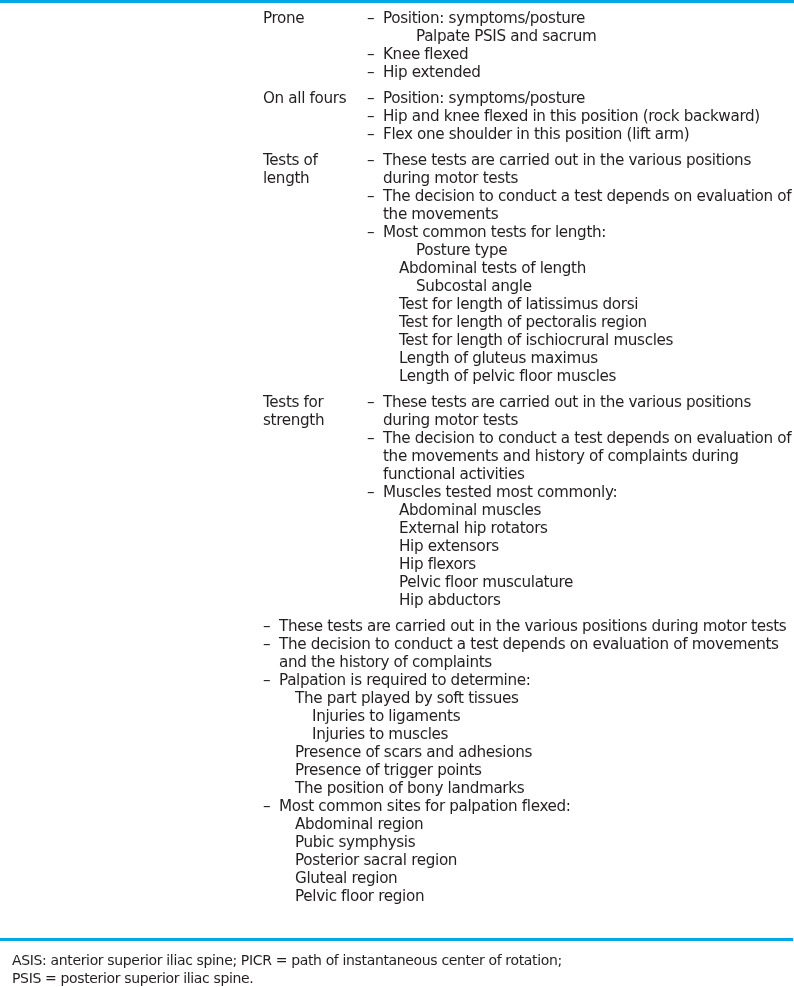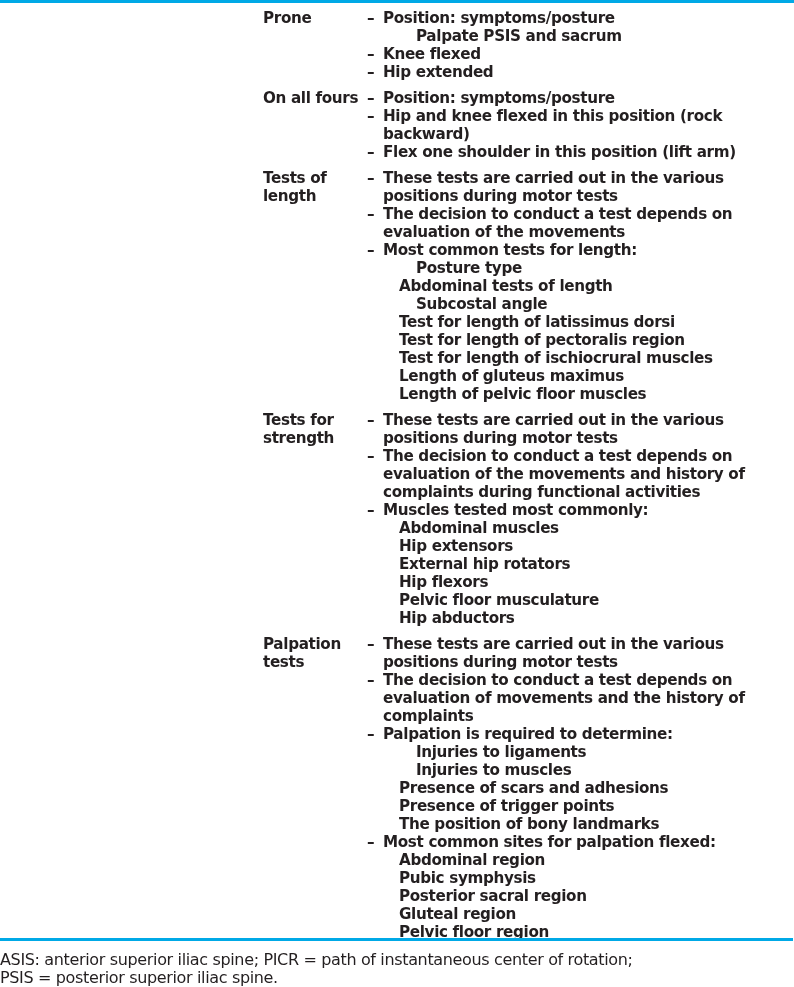--- a/index.html
+++ b/index.html
@@ -4,30 +4,30 @@
 <style>
   html, body { margin: 0; padding: 0; background: #ffffff; }
   body {
     width: 794px; height: 987px; position: relative; overflow: hidden;
     font-family: "DejaVu Sans", sans-serif; color: #231f20;
     font-size: 15.2px; letter-spacing: -0.35px;
   }
   .rule { position: absolute; left: 0; height: 3px; background: #00a9e6; }
   .rule.top { top: 0; width: 794px; }
   .rule.bottom { top: 938px; width: 793px; }
-  .table { position: absolute; left: 263px; top: 9px; width: 531px; font-weight: bold; }
+  .table { position: absolute; left: 263px; top: 9px; width: 531px; }
   .section { display: flex; margin-bottom: 8px; }
   .label { width: 104px; flex: none; line-height: 18px; }
   .content { flex: 1; }
   .line { line-height: 18px; white-space: nowrap; position: relative; }
   .bullet { padding-left: 16px; position: relative; white-space: normal; }
   .bullet .dash { position: absolute; left: 0; top: 0; }
   .l1 { padding-left: 32px; }
   .l2 { padding-left: 49px; }
-  .footnote { position: absolute; left: 0; top: 951px; font-size: 16px; line-height: 18px; }
+  .footnote { position: absolute; left: 12px; top: 951px; font-size: 14px; line-height: 18px; }
 </style>
 </head>
 <body>
 
 <div class="rule top"></div>
 
 <div class="table" id="table">
     <div class="section">
       <div class="label">Prone</div>
       <div class="content">
@@ -61,33 +61,33 @@
         <div class="line l1">Length of pelvic floor muscles</div>
       </div>
     </div>
     <div class="section">
       <div class="label">Tests for strength</div>
       <div class="content">
         <div class="line bullet"><span class="dash">–</span><span>These tests are carried out in the various positions during motor tests</span></div>
         <div class="line bullet"><span class="dash">–</span><span>The decision to conduct a test depends on evaluation of the movements and history of complaints during functional activities</span></div>
         <div class="line bullet"><span class="dash">–</span><span>Muscles tested most commonly:</span></div>
         <div class="line l1">Abdominal muscles</div>
+        <div class="line l1">External hip rotators</div>
         <div class="line l1">Hip extensors</div>
-        <div class="line l1">External hip rotators</div>
         <div class="line l1">Hip flexors</div>
         <div class="line l1">Pelvic floor musculature</div>
         <div class="line l1">Hip abductors</div>
       </div>
     </div>
     <div class="section">
-      <div class="label">Palpation tests</div>
       <div class="content">
         <div class="line bullet"><span class="dash">–</span><span>These tests are carried out in the various positions during motor tests</span></div>
         <div class="line bullet"><span class="dash">–</span><span>The decision to conduct a test depends on evaluation of movements and the history of complaints</span></div>
         <div class="line bullet"><span class="dash">–</span><span>Palpation is required to determine:</span></div>
+        <div class="line l1">The part played by soft tissues</div>
         <div class="line l2">Injuries to ligaments</div>
         <div class="line l2">Injuries to muscles</div>
         <div class="line l1">Presence of scars and adhesions</div>
         <div class="line l1">Presence of trigger points</div>
         <div class="line l1">The position of bony landmarks</div>
         <div class="line bullet"><span class="dash">–</span><span>Most common sites for palpation flexed:</span></div>
         <div class="line l1">Abdominal region</div>
         <div class="line l1">Pubic symphysis</div>
         <div class="line l1">Posterior sacral region</div>
         <div class="line l1">Gluteal region</div>

